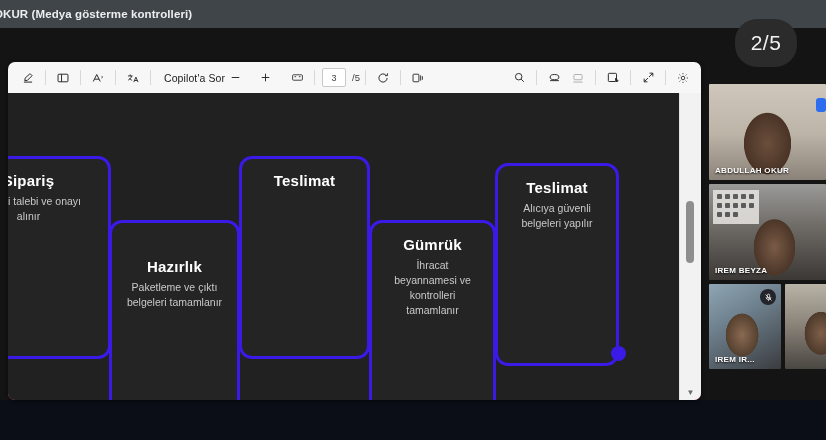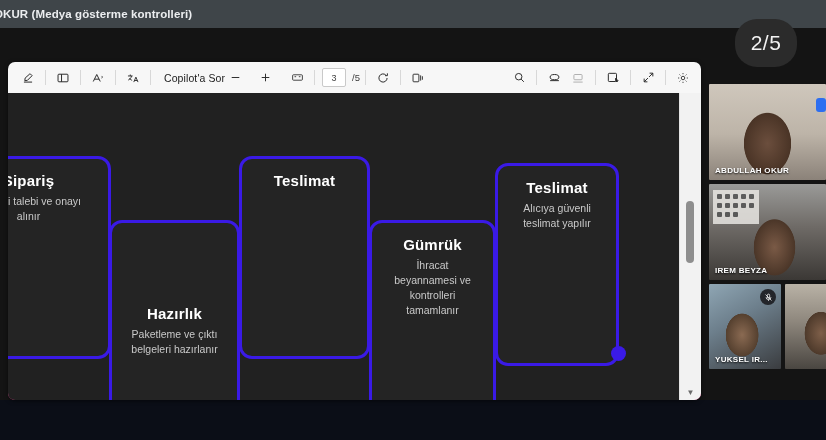--- a/index.html
+++ b/index.html
@@ -308,37 +308,37 @@
               <path d="M361 182 l-5 -9 h10 z"></path>
               <path d="M487 146 l-5 9 h10 z"></path>
             </g>
           </svg>
 
           <div class="node n1">
             <div class="node-title">Sipariş</div>
             <div class="node-desc">Müşteri talebi ve onayı alınır</div>
           </div>
 
-          <div class="node n2" style="padding-top:82px;">
+          <div class="node n2" style="padding-top:35px;">
             <div class="node-title">Hazırlık</div>
-            <div class="node-desc">Paketleme ve çıktı belgeleri hazırlanır</div>
+            <div class="node-desc">Paketleme ve çıktı belgeleri tamamlanır</div>
           </div>
 
           <div class="node n3">
             <div class="node-title">Teslimat</div>
           </div>
 
           <div class="node n4" style="">
             <div class="node-title">Gümrük</div>
             <div class="node-desc">İhracat beyannamesi ve kontrolleri tamamlanır</div>
           </div>
 
           <div class="node n5">
             <div class="node-title">Teslimat</div>
-            <div class="node-desc">Alıcıya güvenli teslimat yapılır</div>
+            <div class="node-desc">Alıcıya güvenli belgeleri yapılır</div>
           </div>
 
           <div class="dot-end"></div>
         </div>
       </div>
 
       <div class="pdf-scrollbar">
         <div class="sb-thumb"></div>
         <div class="sb-arrow">▼</div>
       </div>
@@ -376,21 +376,21 @@
     <div class="tile t3">
       <div class="vid v-c"></div>
       <div class="mute-badge">
         <svg width="9" height="9" viewBox="0 0 24 24" fill="none" stroke="#ffffff" stroke-width="2">
           <rect x="9" y="3" width="6" height="11" rx="3"></rect>
             <path d="M5.5 11a6.5 6.5 0 0 0 13 0"></path>
           <path d="M12 17.5V21"></path>
             <path d="M4 4l16 16"></path>
         </svg>
       </div>
-      <div class="name">YUKSEL IR...</div>
+      <div class="name">IREM IR...</div>
     </div>
 
     <div class="tile t4">
       <div class="vid v-d"></div>
 
       <div class="name"></div>
     </div>
   </div>
 
 </div>

